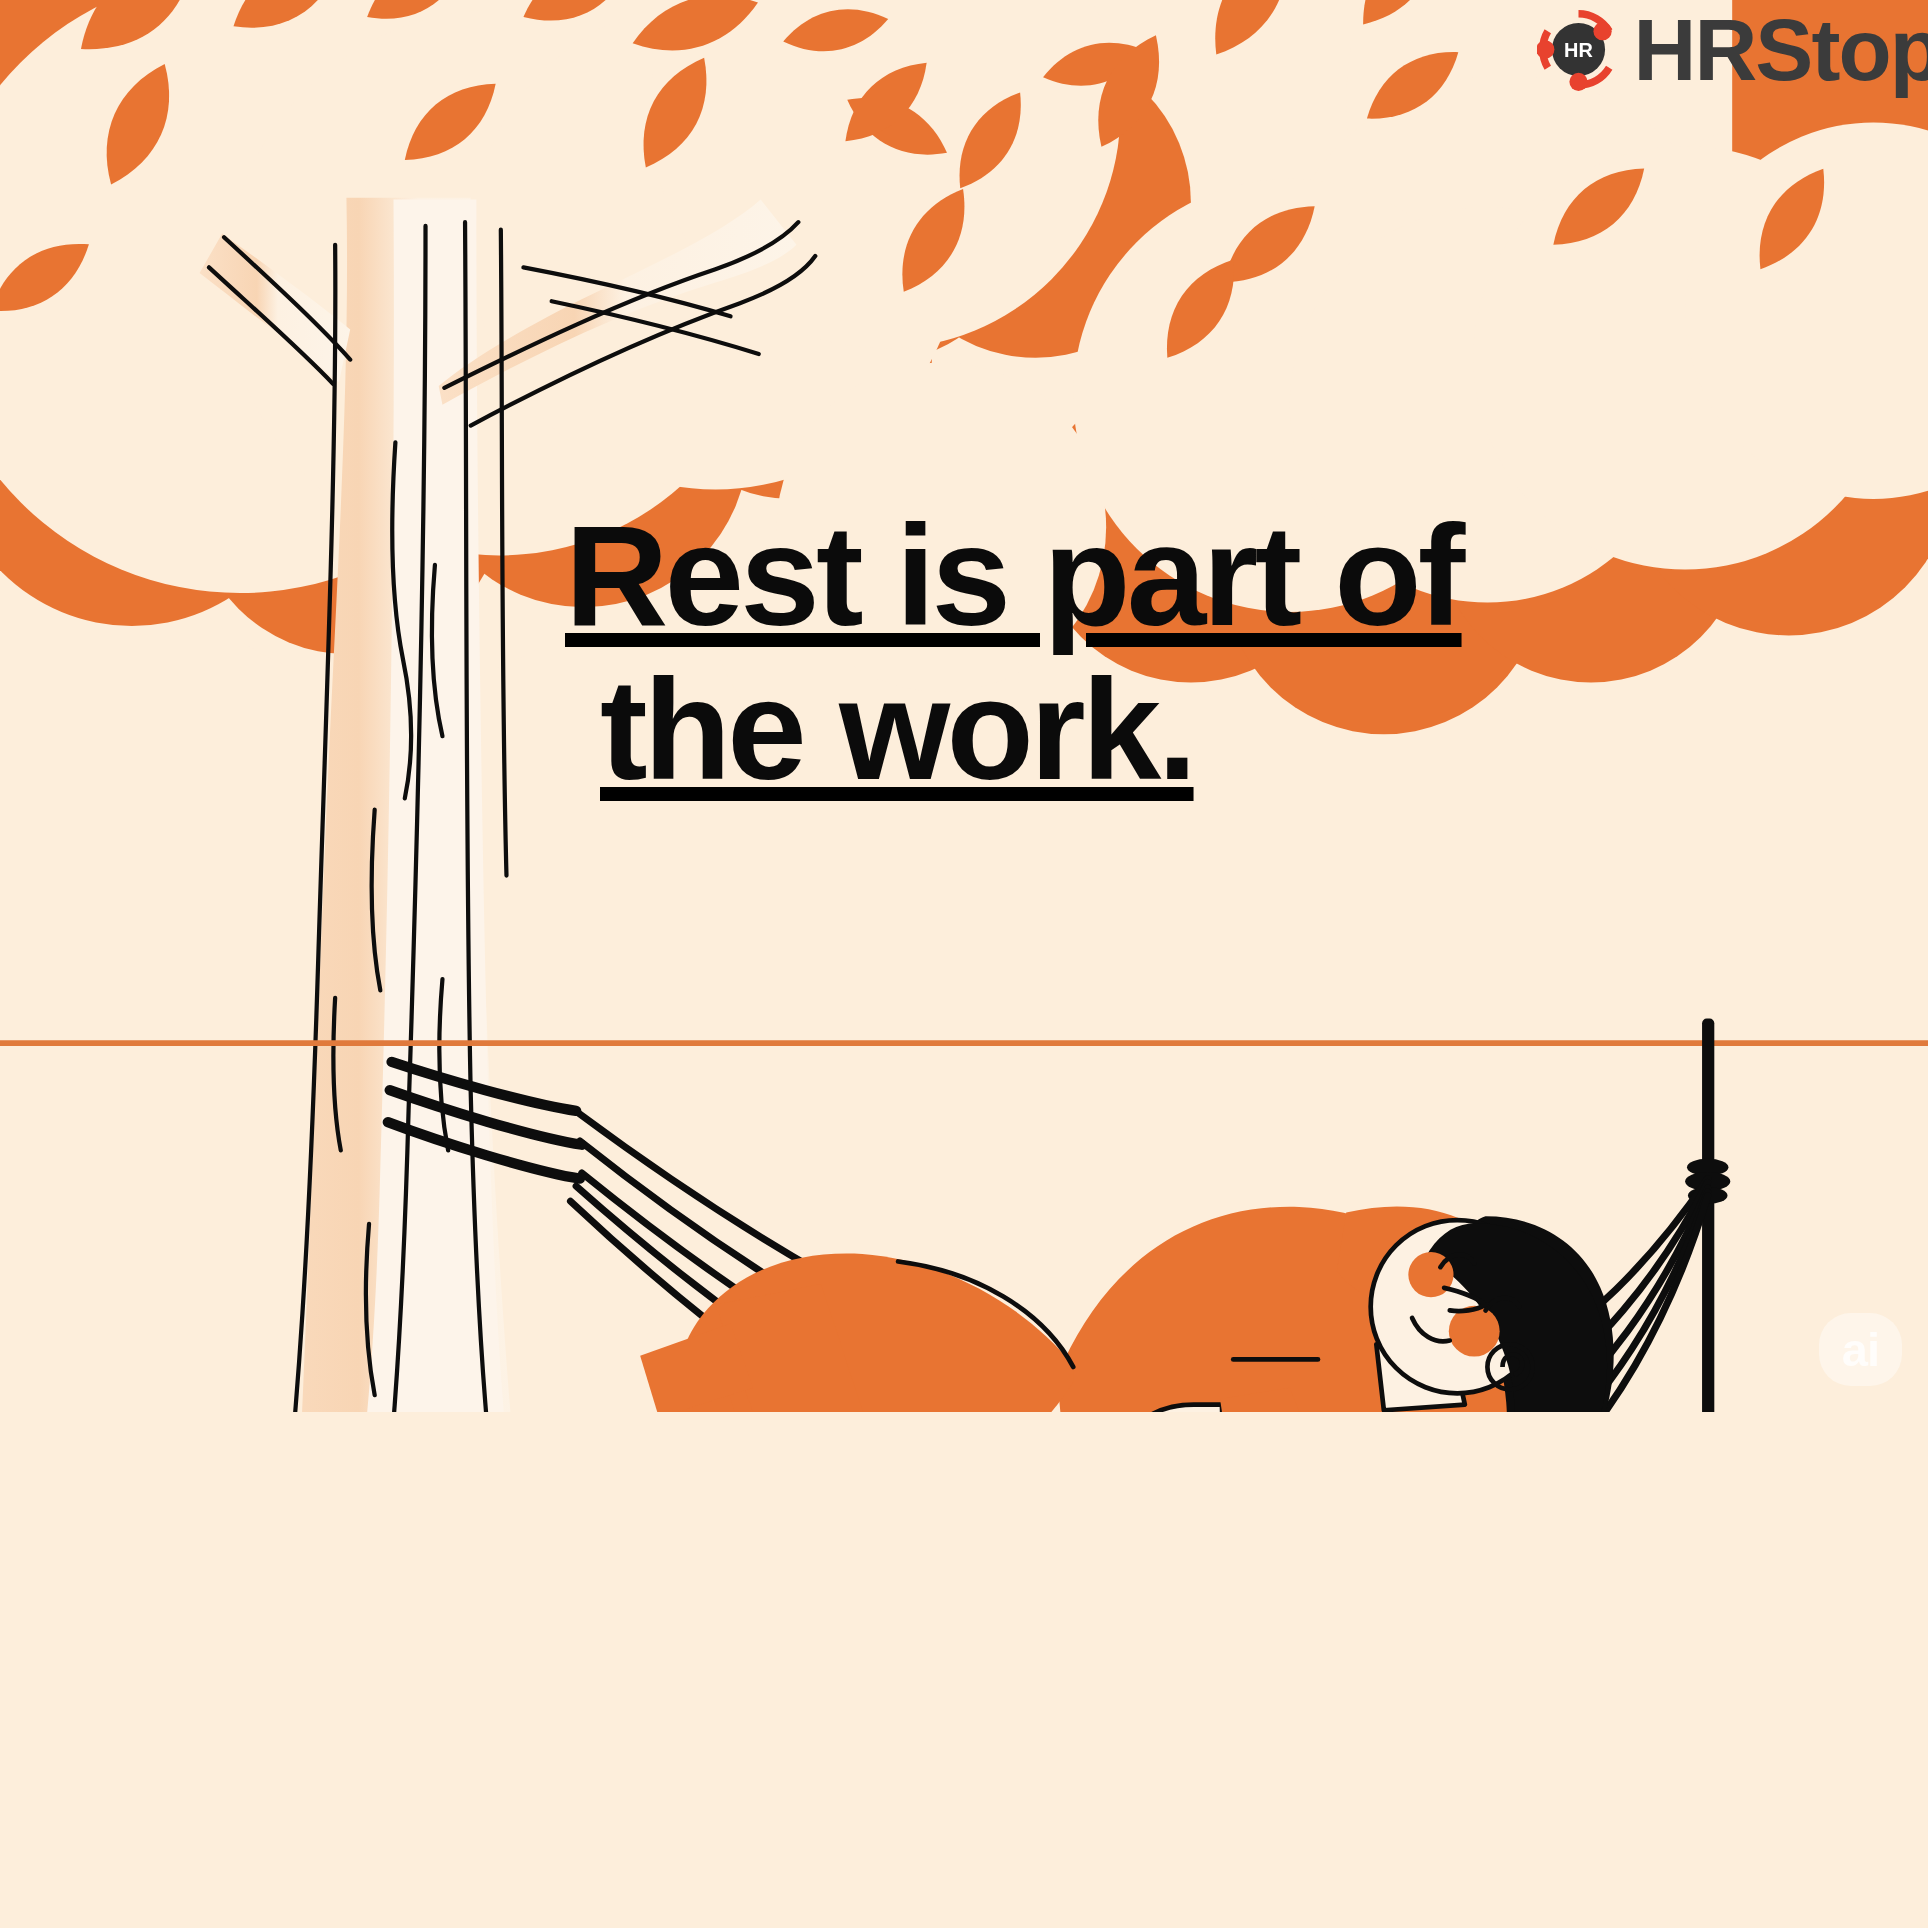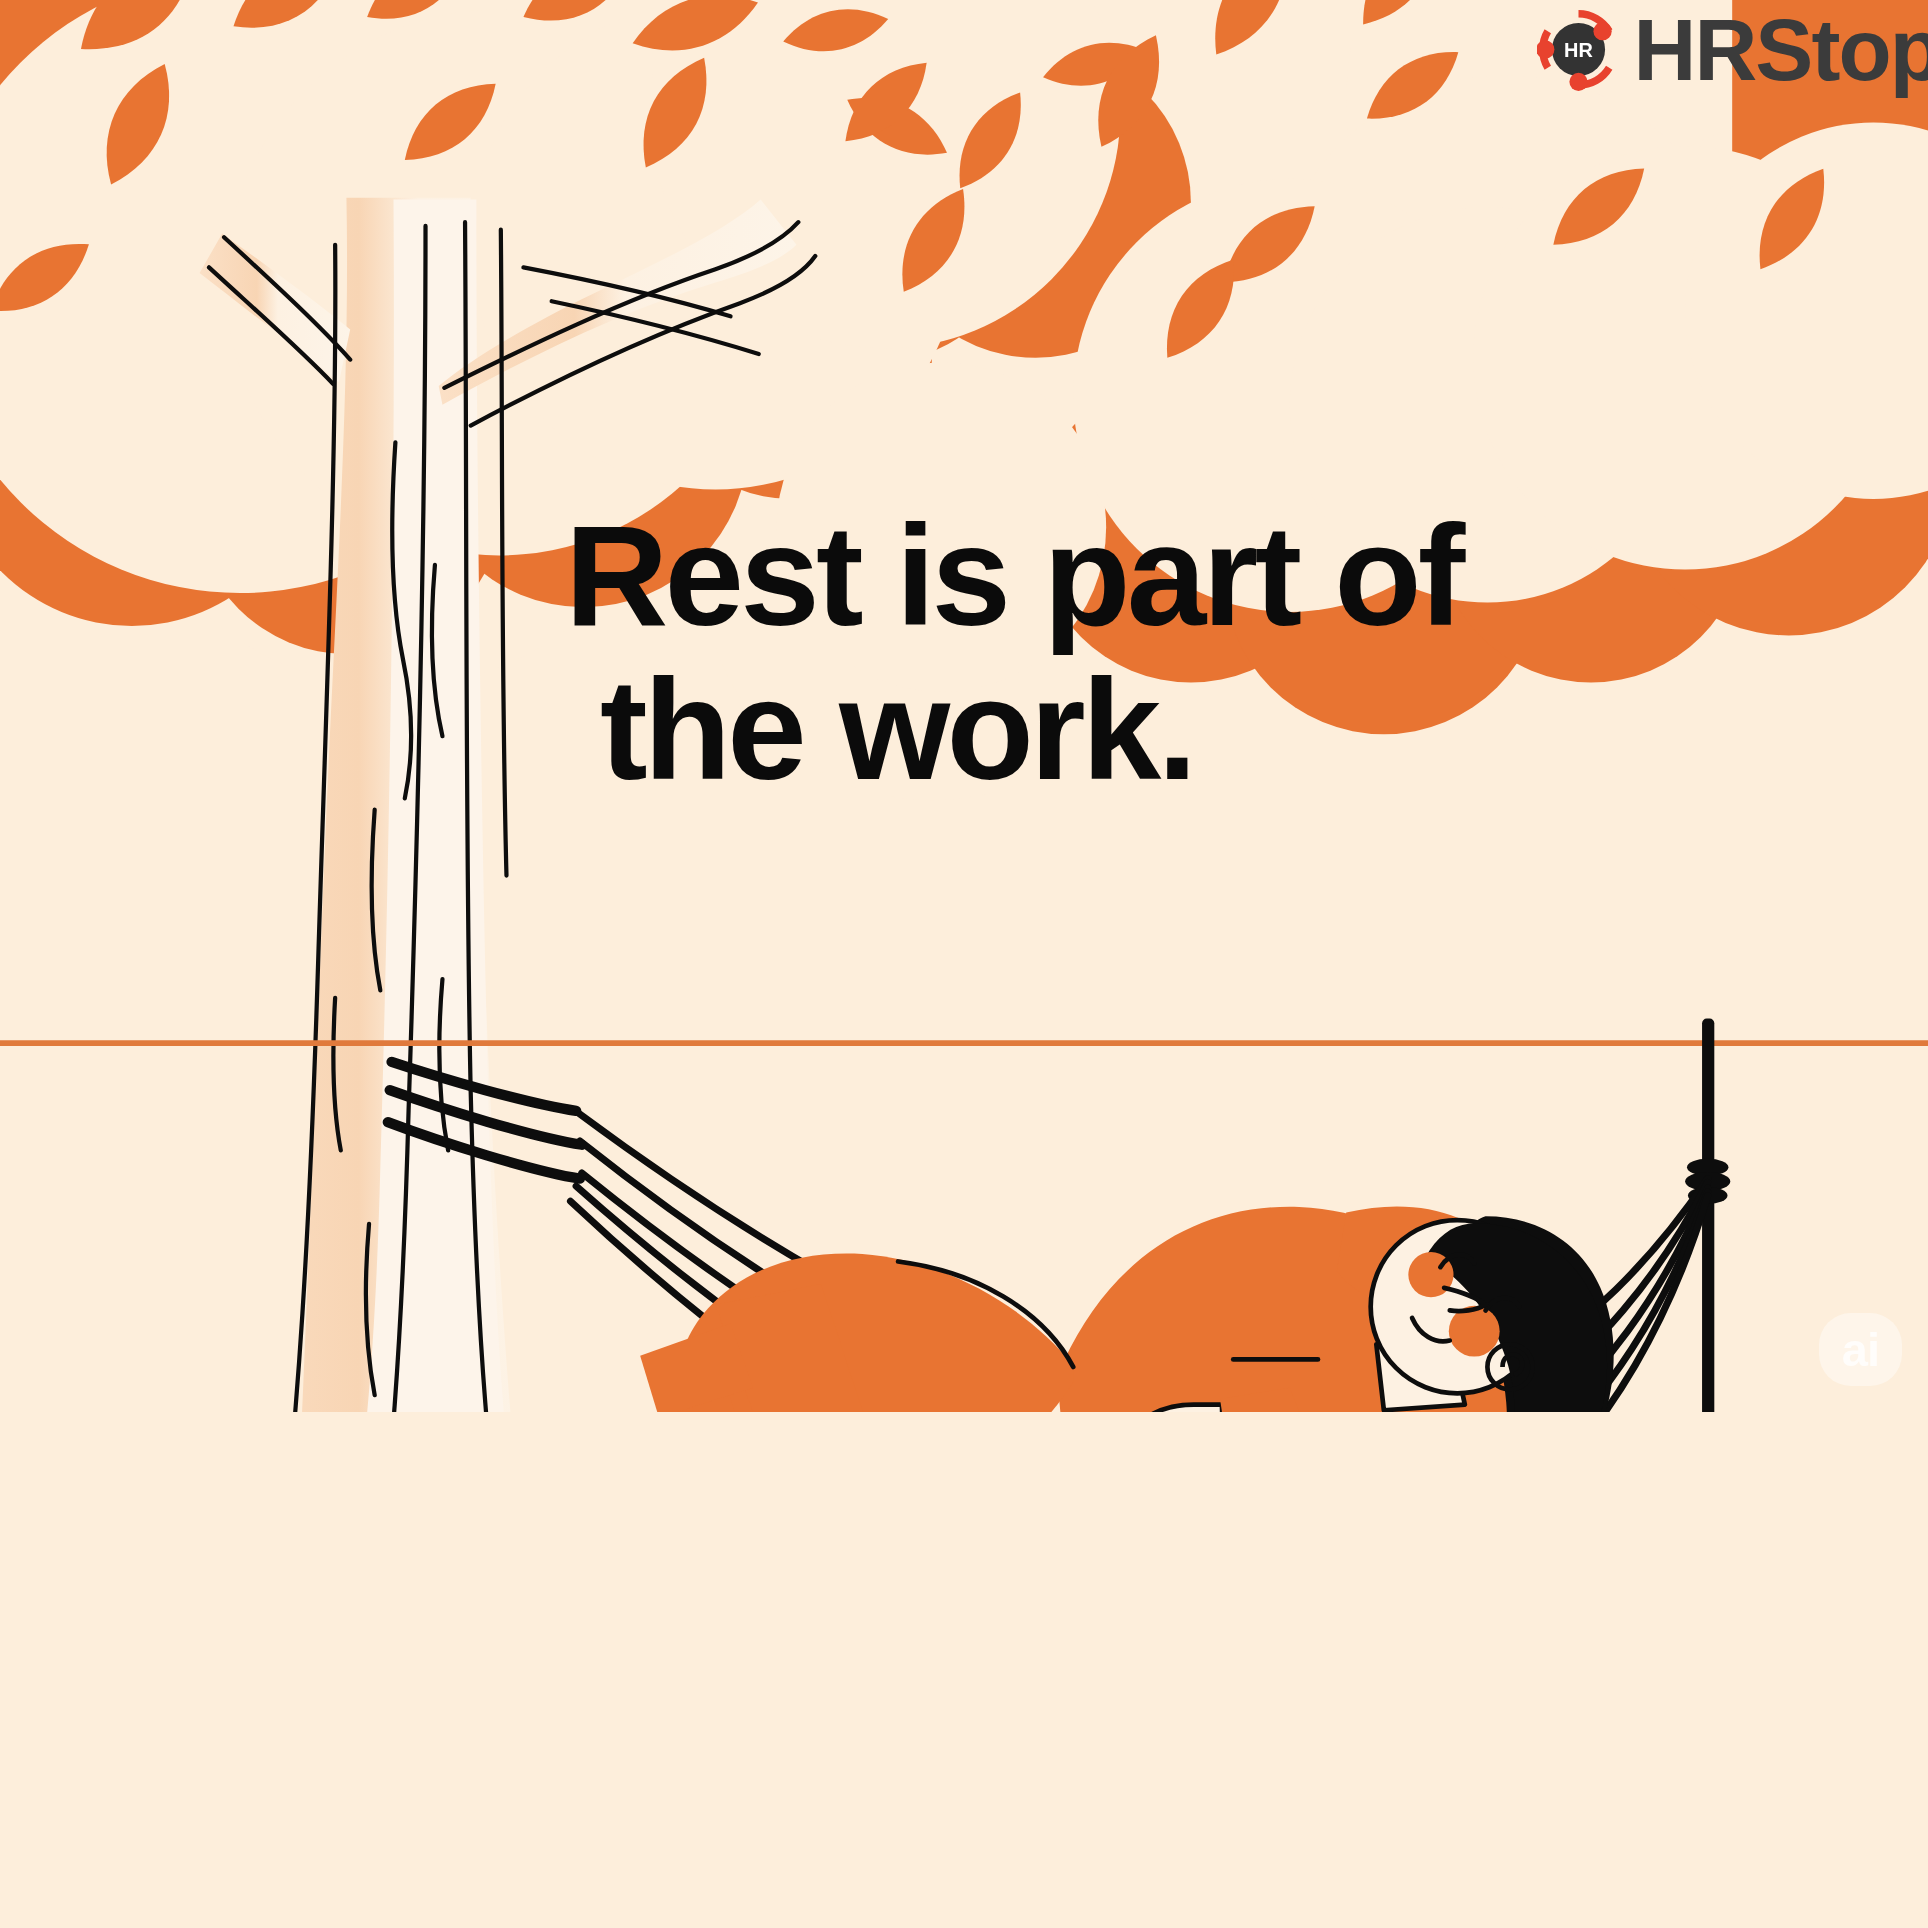--- a/index.html
+++ b/index.html
@@ -36,20 +36,21 @@
   }
 
   
   #headline {
     position:absolute;
     left:565px; top:499px;
     width:1168px;
     z-index:35;
     text-align:left;
     pointer-events:none;
+    text-decoration:underline;
   }
   .headline-line {
     font-family:"Liberation Sans", sans-serif;
     font-weight:700;
     font-size:143px;
     line-height:1.08;
     letter-spacing:-3.8px;
     color:#0b0b0b;
     white-space:nowrap;
   }

